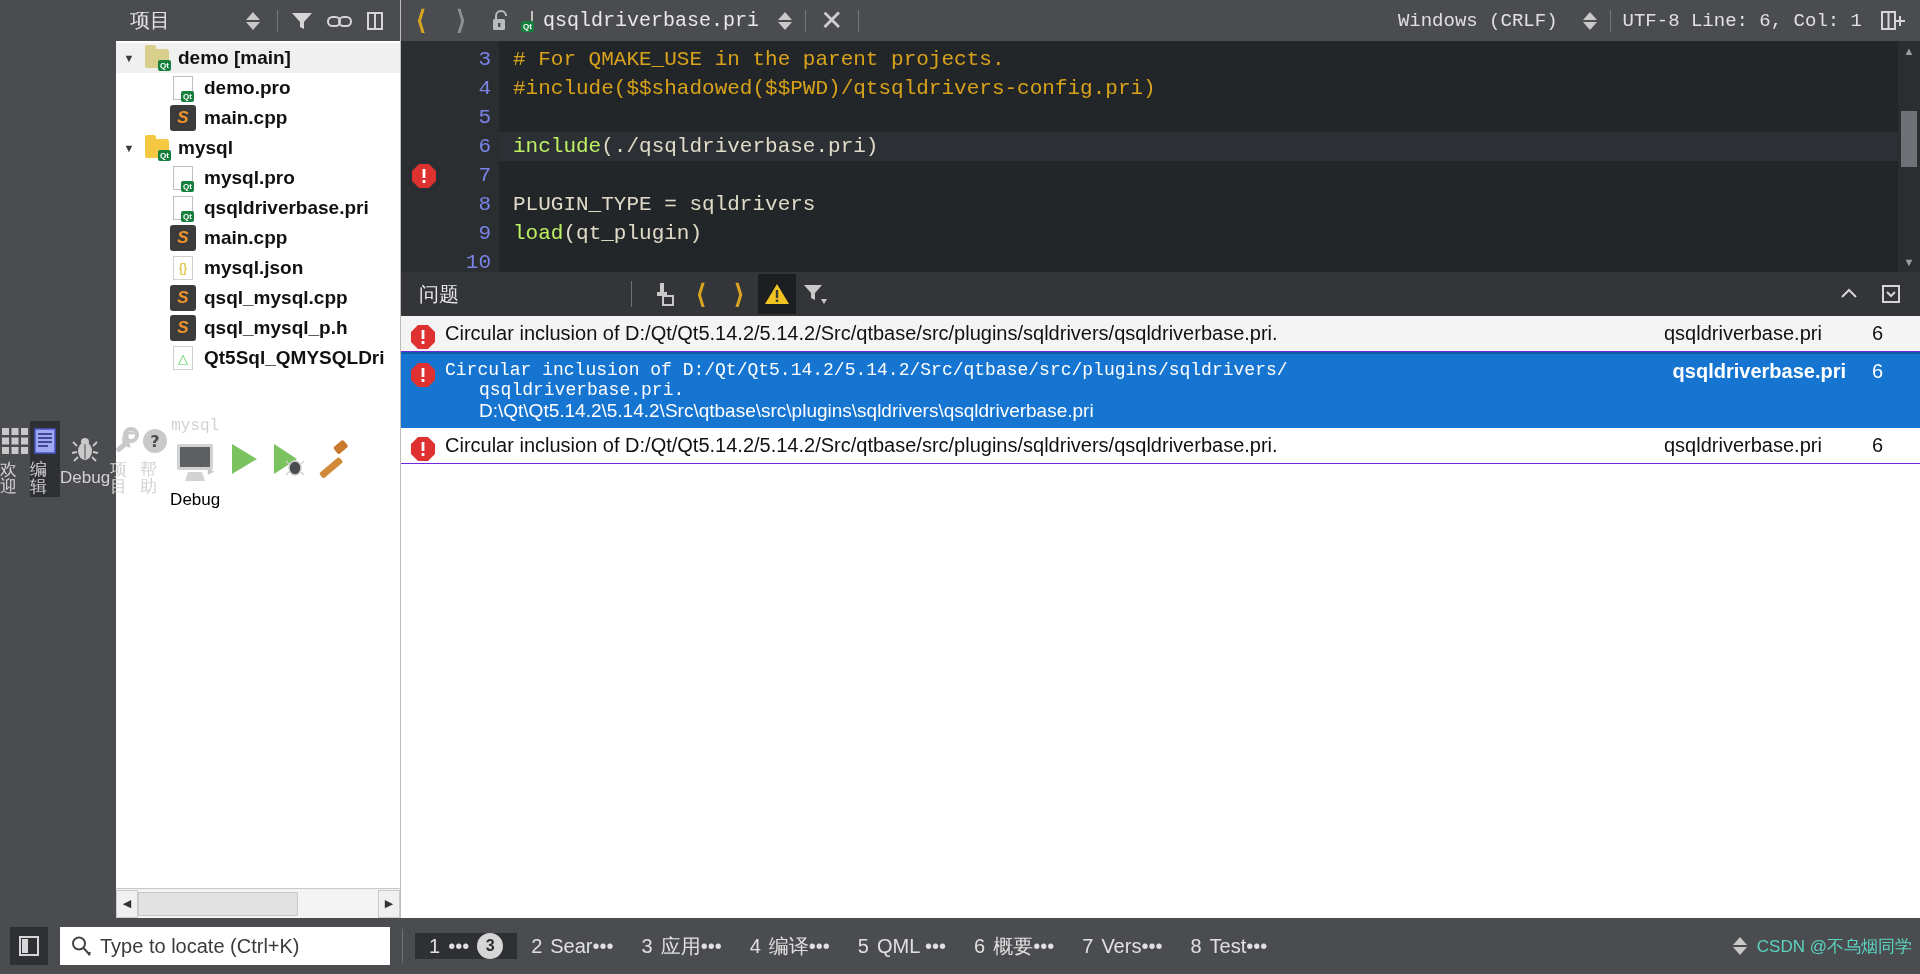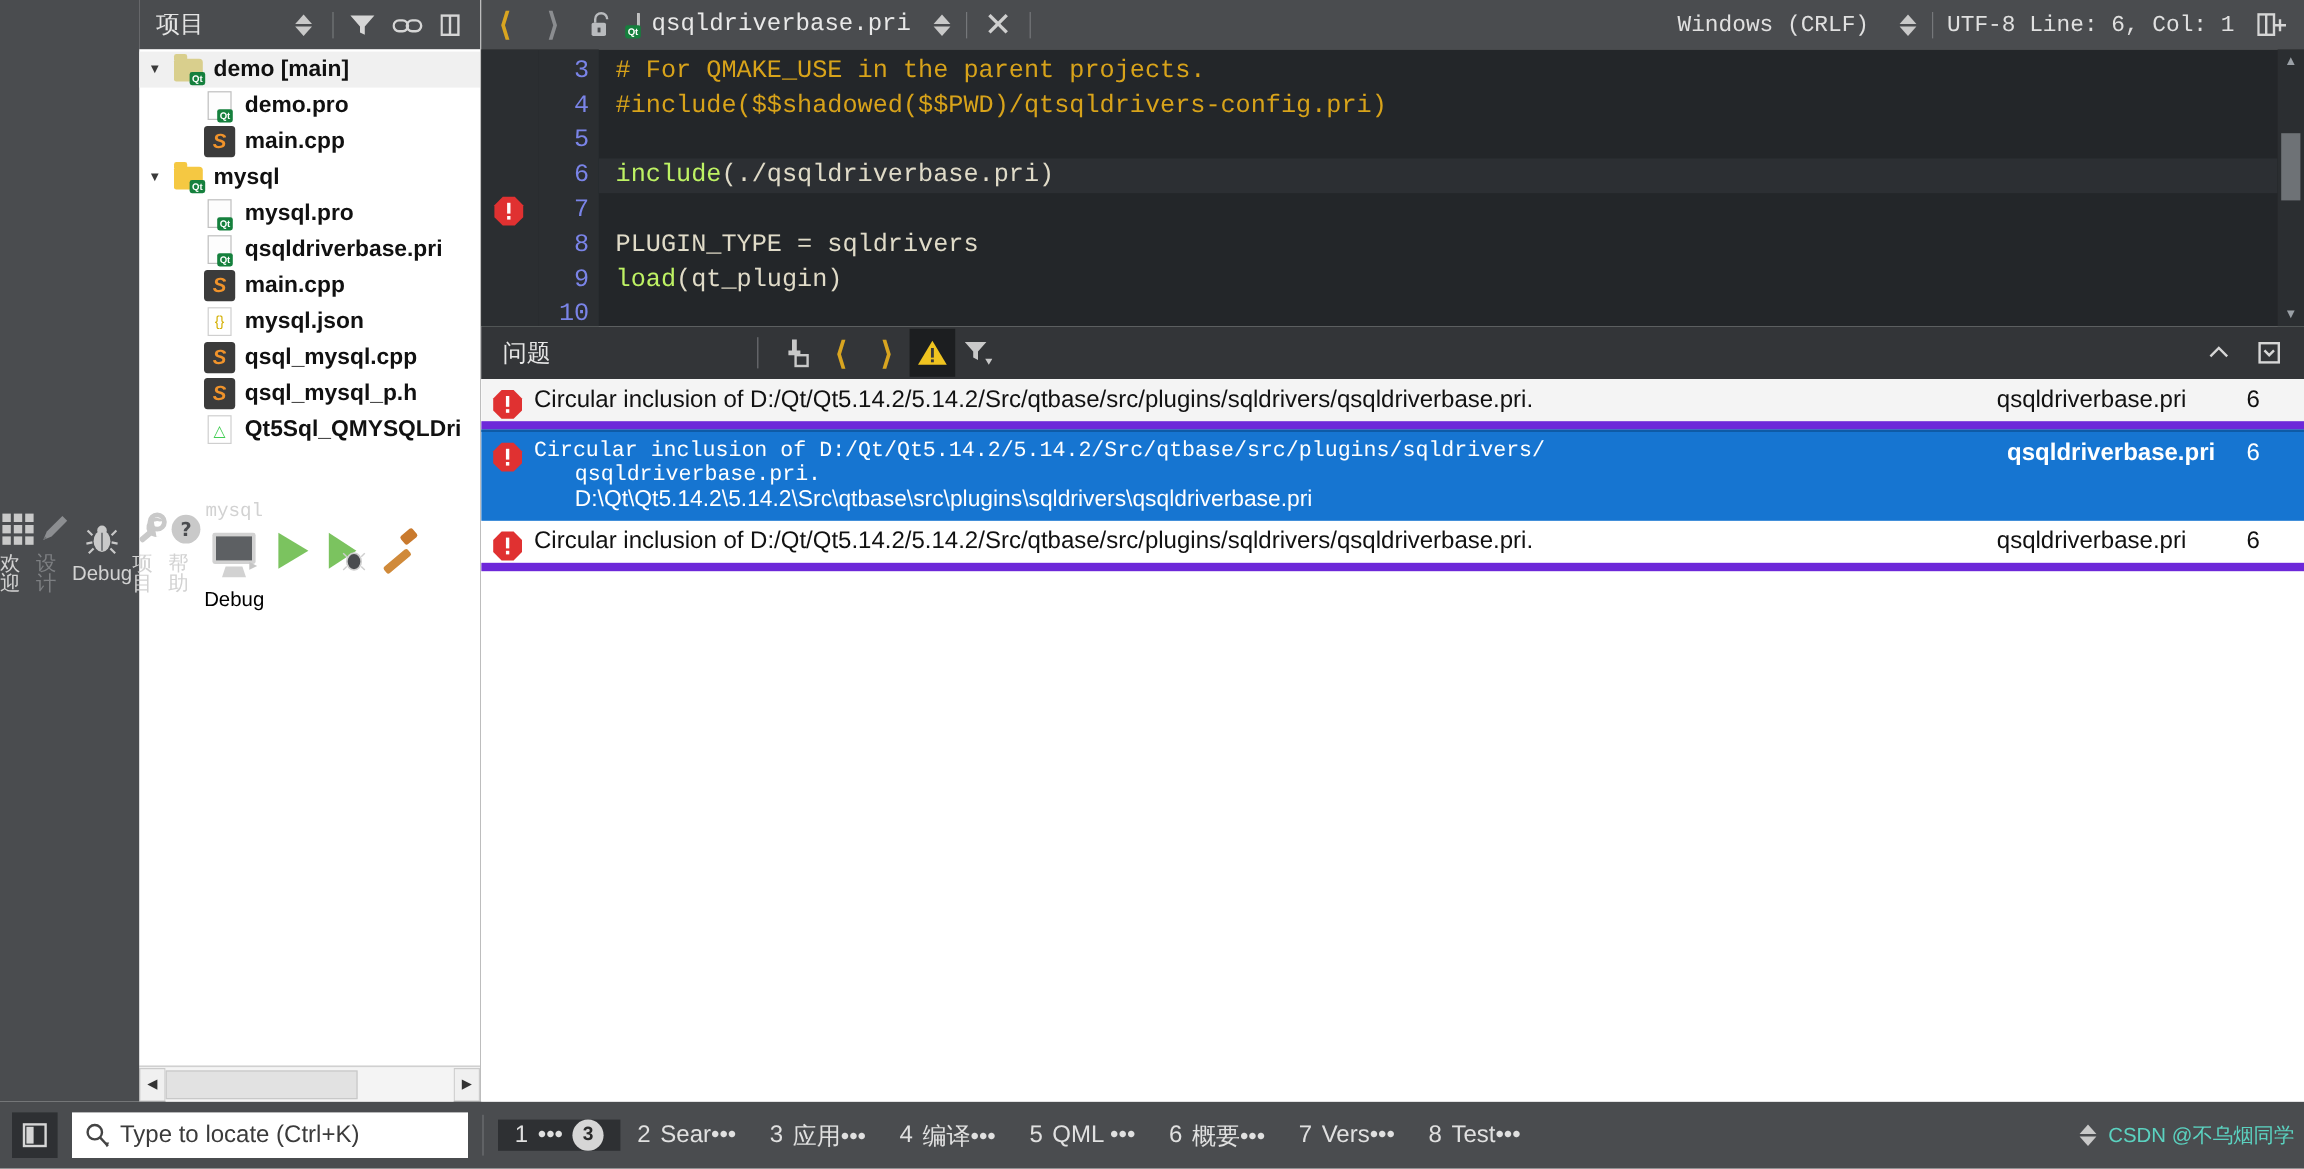--- a/index.html
+++ b/index.html
@@ -137,21 +137,21 @@
   .ib-ico { width: 38px; height: 40px; display: flex; align-items: center; justify-content: center; }
   .ib-ico.active { background: #1c1e20; }
   .filterbox {
     width: 254px; height: 34px; background: #fff; display: flex; align-items: center;
     gap: 8px; padding: 0 8px; margin-left: 6px;
   }
   .filter-ph { color: #9a9a9a; font-size: 19px; font-family: "Liberation Mono", monospace; }
   .ib-right { margin-left: auto; display: flex; align-items: center; gap: 4px; padding-right: 10px; }
 
   .issue-rows { flex: 1 1 auto; overflow: hidden; background: #fff; position: relative; }
-  .irow { display: flex; align-items: flex-start; border-bottom: 7px solid #6d28d9; }
+  .irow { display: flex; align-items: flex-start; border-bottom: 1px solid #6d28d9; }
   .irow.alt { background: #f4f4f4; }
   .irow.selected { background: #1675d1; color: #fff; border-top: 2px solid #0e5ba6; border-bottom: none; }
   .ir-ico { width: 44px; flex: 0 0 44px; display: flex; justify-content: center; padding-top: 8px; }
   .ir-desc {
     flex: 1 1 auto; font-size: 20px; color: #111; padding: 6px 8px 6px 0;
     white-space: nowrap; overflow: hidden; text-overflow: ellipsis;
   }
   .irow.selected .ir-desc { color: #fff; font-family: "Liberation Mono", monospace; font-size: 18px; white-space: normal; }
   .ir-desc .l2 { padding-left: 34px; }
   .ir-desc .l3 { padding-left: 34px; font-family: "Liberation Sans", sans-serif; font-size: 19px; }
@@ -217,30 +217,35 @@
                 <rect x="21" y="11.5" width="7" height="7"></rect>
               <rect x="2" y="21" width="7" height="7"></rect>
                 <rect x="11.5" y="21" width="7" height="7"></rect>
                 <rect x="21" y="21" width="7" height="7"></rect>
             </g>
           </svg>
         </div>
         <div class="mode-label">欢迎</div>
       </div>
 
-
-      <div class="mode disabled">
+      <div class="mode active">
         <div class="mode-ico">
           <svg width="30" height="30" viewBox="0 0 30 30">
-            <path d="M6 24 L9 17 L22 4 L26 8 L13 21 Z" fill="#8c8e91"></path>
-            <path d="M6 24 L9 22.5 L7.5 21 Z" fill="#6e7073"></path>
-          </svg>
-        </div>
-        <div class="mode-label">设计</div>
-      </div>
+            <rect x="5" y="3" width="20" height="24" fill="#9fa8f0" stroke="#4a55c9" stroke-width="1.5"></rect>
+            <g stroke="#2b3180" stroke-width="1.6">
+              <line x1="8" y1="8" x2="22" y2="8"></line>
+                <line x1="8" y1="12" x2="22" y2="12"></line>
+              <line x1="8" y1="16" x2="22" y2="16"></line>
+                <line x1="8" y1="20" x2="18" y2="20"></line>
+            </g>
+          </svg>
+        </div>
+        <div class="mode-label">编辑</div>
+      </div>
+
 
       <div class="mode">
         <div class="mode-ico">
           <svg width="30" height="30" viewBox="0 0 30 30">
             <ellipse cx="15" cy="17" rx="7" ry="9" fill="#c9c9c9"></ellipse>
             <circle cx="15" cy="8" r="4" fill="#c9c9c9"></circle>
             <g stroke="#c9c9c9" stroke-width="1.8">
               <line x1="7" y1="12" x2="3" y2="8"></line>
                 <line x1="23" y1="12" x2="27" y2="8"></line>
               <line x1="7" y1="18" x2="2" y2="19"></line>

